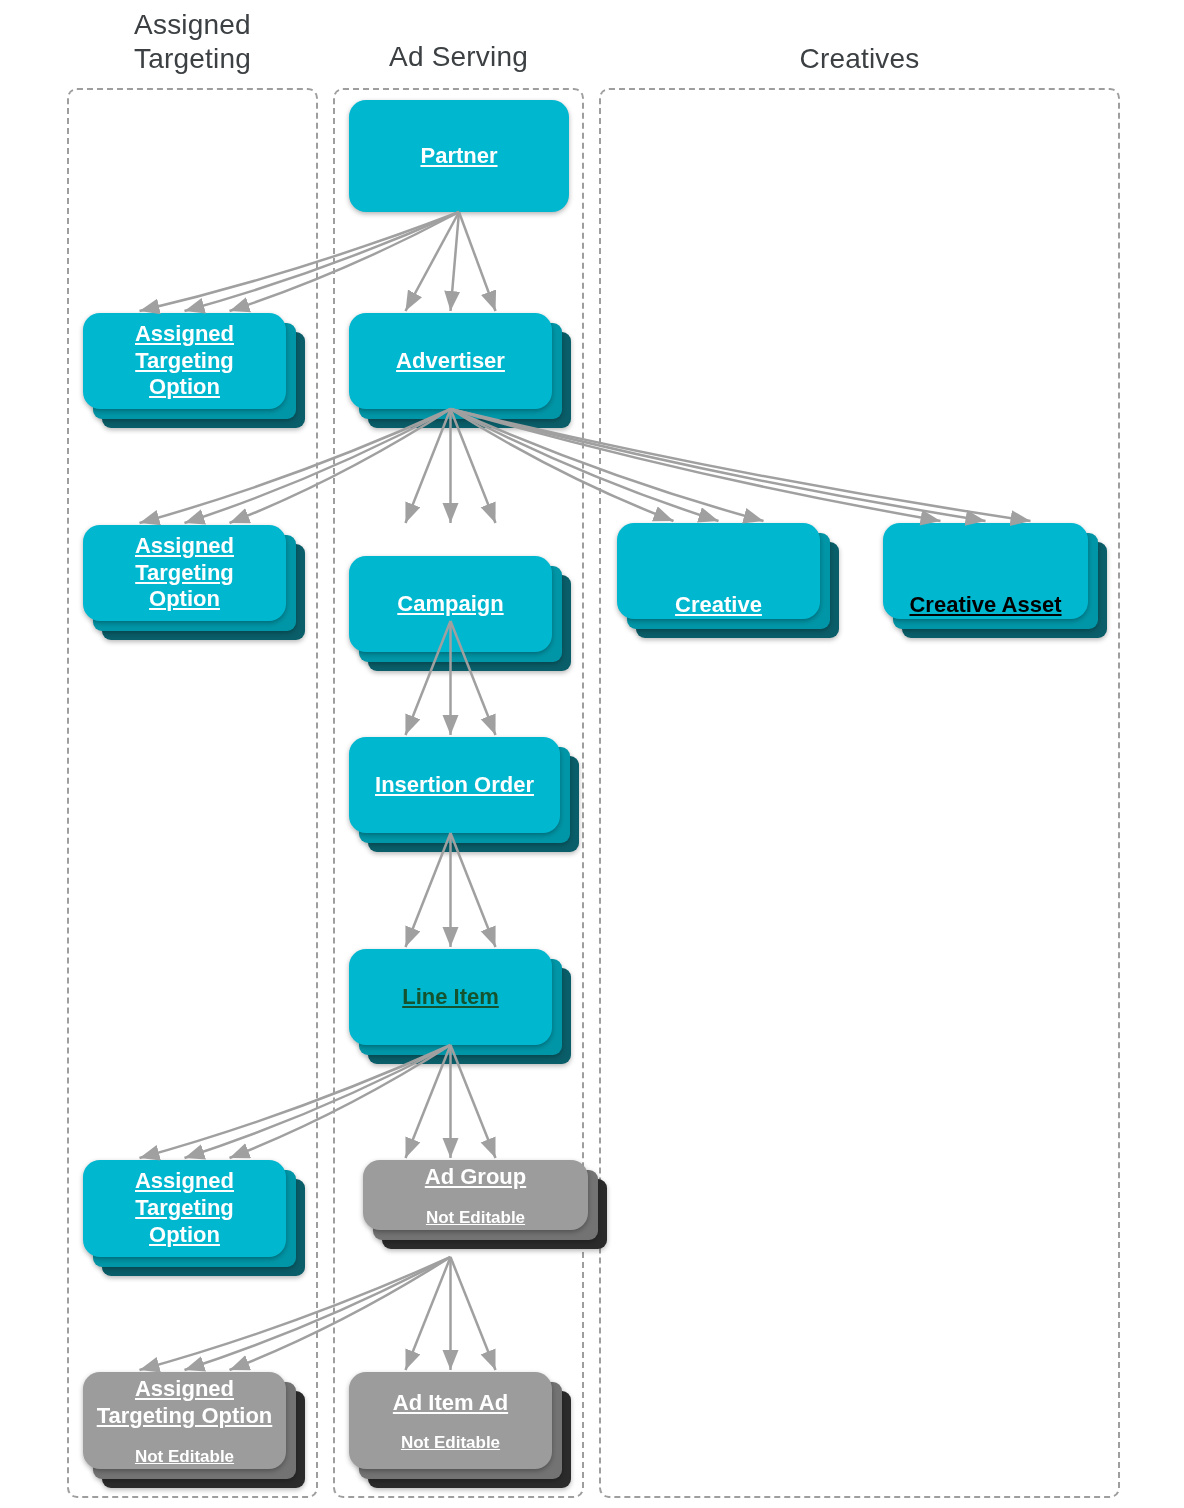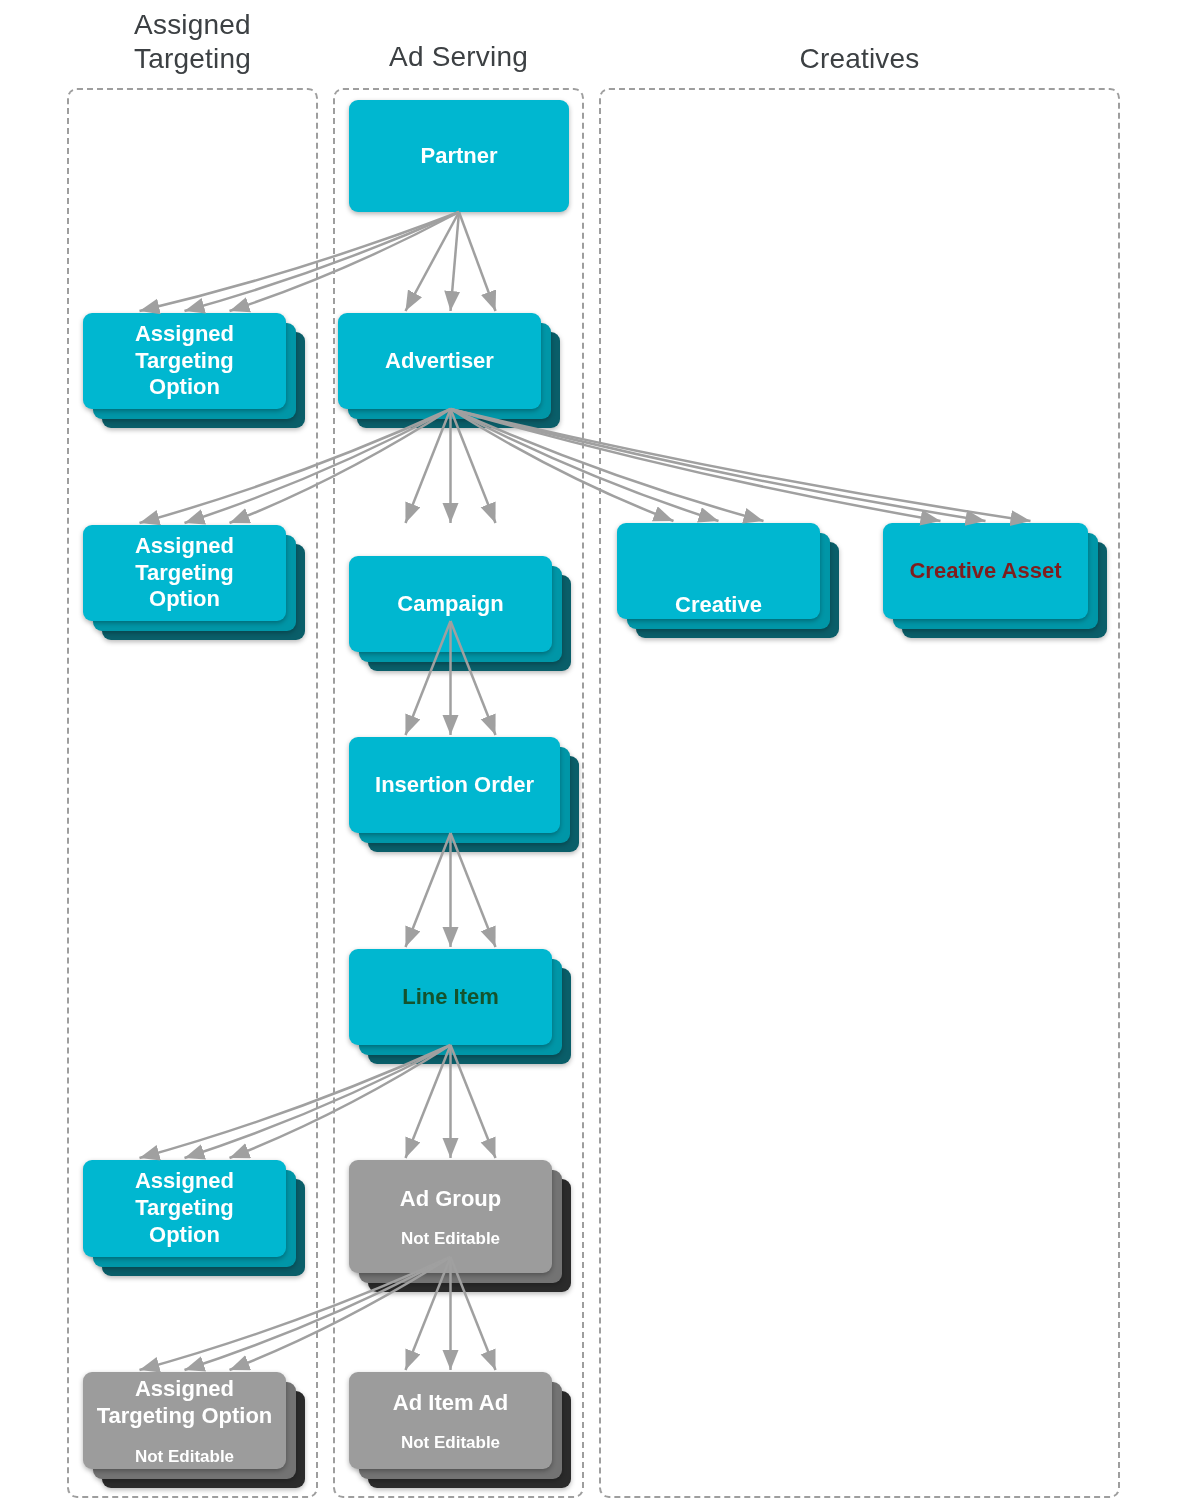--- a/index.html
+++ b/index.html
@@ -13,24 +13,24 @@
   }
   .lane{
     position:absolute;border:2px dashed #9e9e9e;border-radius:10px;
     box-sizing:border-box;background:transparent;z-index:1;
   }
   .node{position:absolute;z-index:2;}
   .node .layer{position:absolute;inset:0;border-radius:9px;box-shadow:0 2px 5px rgba(0,0,0,.28);}
   .node .layer.back{transform:translate(19px,19px);background:var(--back);}
   .node .layer.mid{transform:translate(10px,10px);background:var(--mid);}
   .node .front{
-    position:absolute;inset:0;border-radius:9px;background:var(--front);
+    position:absolute;inset:0;border-radius:17px;background:var(--front);
     box-shadow:0 2px 5px rgba(0,0,0,.30);
     display:flex;flex-direction:column;align-items:center;justify-content:center;
-    color:#ffffff;text-align:center;
+    color:#ffffff;text-align:center;text-decoration:underline;
   }
   .node.has-sub .front{gap:18px;}
   .node .label{font-size:22px;font-weight:bold;line-height:1.22;white-space:pre-line;}
   .node .sub{font-size:17px;font-weight:bold;line-height:1;text-align:center;}
   .node.teal{--front:#00b7d0;--mid:#0096a7;--back:#0a5e69;}
   .node.gray{--front:#9c9c9c;--mid:#737373;--back:#2b2b2b;}
   #edges{position:absolute;left:0;top:0;z-index:3;pointer-events:none;}
 </style>
 </head>
 <body>
@@ -97,21 +97,21 @@
     </div>
     <div class="node teal" style="left: 83px; top: 313px; width: 203px; height: 96px; --front: #00b7d0; --mid: #0096a7; --back: #0a5e69;">
       <div class="layer back"></div>
       <div class="layer mid"></div>
       <div class="front" style="color: rgb(255, 255, 255);">
         <div class="label">Assigned
 Targeting
 Option</div>
       </div>
     </div>
-    <div class="node teal" style="left: 338px; top: 313px; width: 203px; height: 96px; --front: #00b7d0; --mid: #0096a7; --back: #0a5e69;">
+    <div class="node teal" style="left: 349px; top: 313px; width: 203px; height: 96px; --front: #00b7d0; --mid: #0096a7; --back: #0a5e69;">
       <div class="layer back"></div>
       <div class="layer mid"></div>
       <div class="front" style="color: rgb(255, 255, 255);">
         <div class="label">Advertiser</div>
       </div>
     </div>
     <div class="node teal" style="left: 83px; top: 525px; width: 203px; height: 96px; --front: #00b7d0; --mid: #0096a7; --back: #0a5e69;">
       <div class="layer back"></div>
       <div class="layer mid"></div>
       <div class="front" style="color: rgb(255, 255, 255);">
@@ -130,21 +130,21 @@
     <div class="node teal" style="left: 617px; top: 523px; width: 203px; height: 96px; --front: #00b7d0; --mid: #0096a7; --back: #0a5e69;">
       <div class="layer back"></div>
       <div class="layer mid"></div>
       <div class="front" style="color: rgb(255, 255, 255); justify-content: flex-end;">
         <div class="label">Creative</div>
       </div>
     </div>
     <div class="node teal" style="left: 883px; top: 523px; width: 205px; height: 96px; --front: #00b7d0; --mid: #0096a7; --back: #0a5e69;">
       <div class="layer back"></div>
       <div class="layer mid"></div>
-      <div class="front" style="color: #7f1d1d;">
+      <div class="front" style="color: #000000; justify-content: flex-end;">
         <div class="label">Creative Asset</div>
       </div>
     </div>
     <div class="node teal" style="left: 349px; top: 737px; width: 203px; height: 96px; padding-left: 8px; --front: #00b7d0; --mid: #0096a7; --back: #0a5e69;">
       <div class="layer back"></div>
       <div class="layer mid"></div>
       <div class="front" style="color: rgb(255, 255, 255);">
         <div class="label">Insertion Order</div>
       </div>
     </div>
@@ -157,21 +157,21 @@
     </div>
     <div class="node teal" style="left: 83px; top: 1160px; width: 203px; height: 97px; --front: #00b7d0; --mid: #0096a7; --back: #0a5e69;">
       <div class="layer back"></div>
       <div class="layer mid"></div>
       <div class="front" style="color: rgb(255, 255, 255);">
         <div class="label">Assigned
 Targeting
 Option</div>
       </div>
     </div>
-    <div class="node gray has-sub" style="left: 349px; top: 1160px; width: 203px; height: 113px; --front: #9c9c9c; --mid: #737373; --back: #2b2b2b;">
+    <div class="node gray has-sub" style="left: 363px; top: 1160px; width: 203px; height: 70px; padding-left: 22px; --front: #9c9c9c; --mid: #737373; --back: #2b2b2b;">
       <div class="layer back"></div>
       <div class="layer mid"></div>
       <div class="front" style="color: rgb(255, 255, 255);">
         <div class="label">Ad Group</div>
         <div class="sub">Not Editable</div>
       </div>
     </div>
     <div class="node gray has-sub" style="left: 83px; top: 1372px; width: 203px; height: 97px; --front: #9c9c9c; --mid: #737373; --back: #2b2b2b;">
       <div class="layer back"></div>
       <div class="layer mid"></div>

